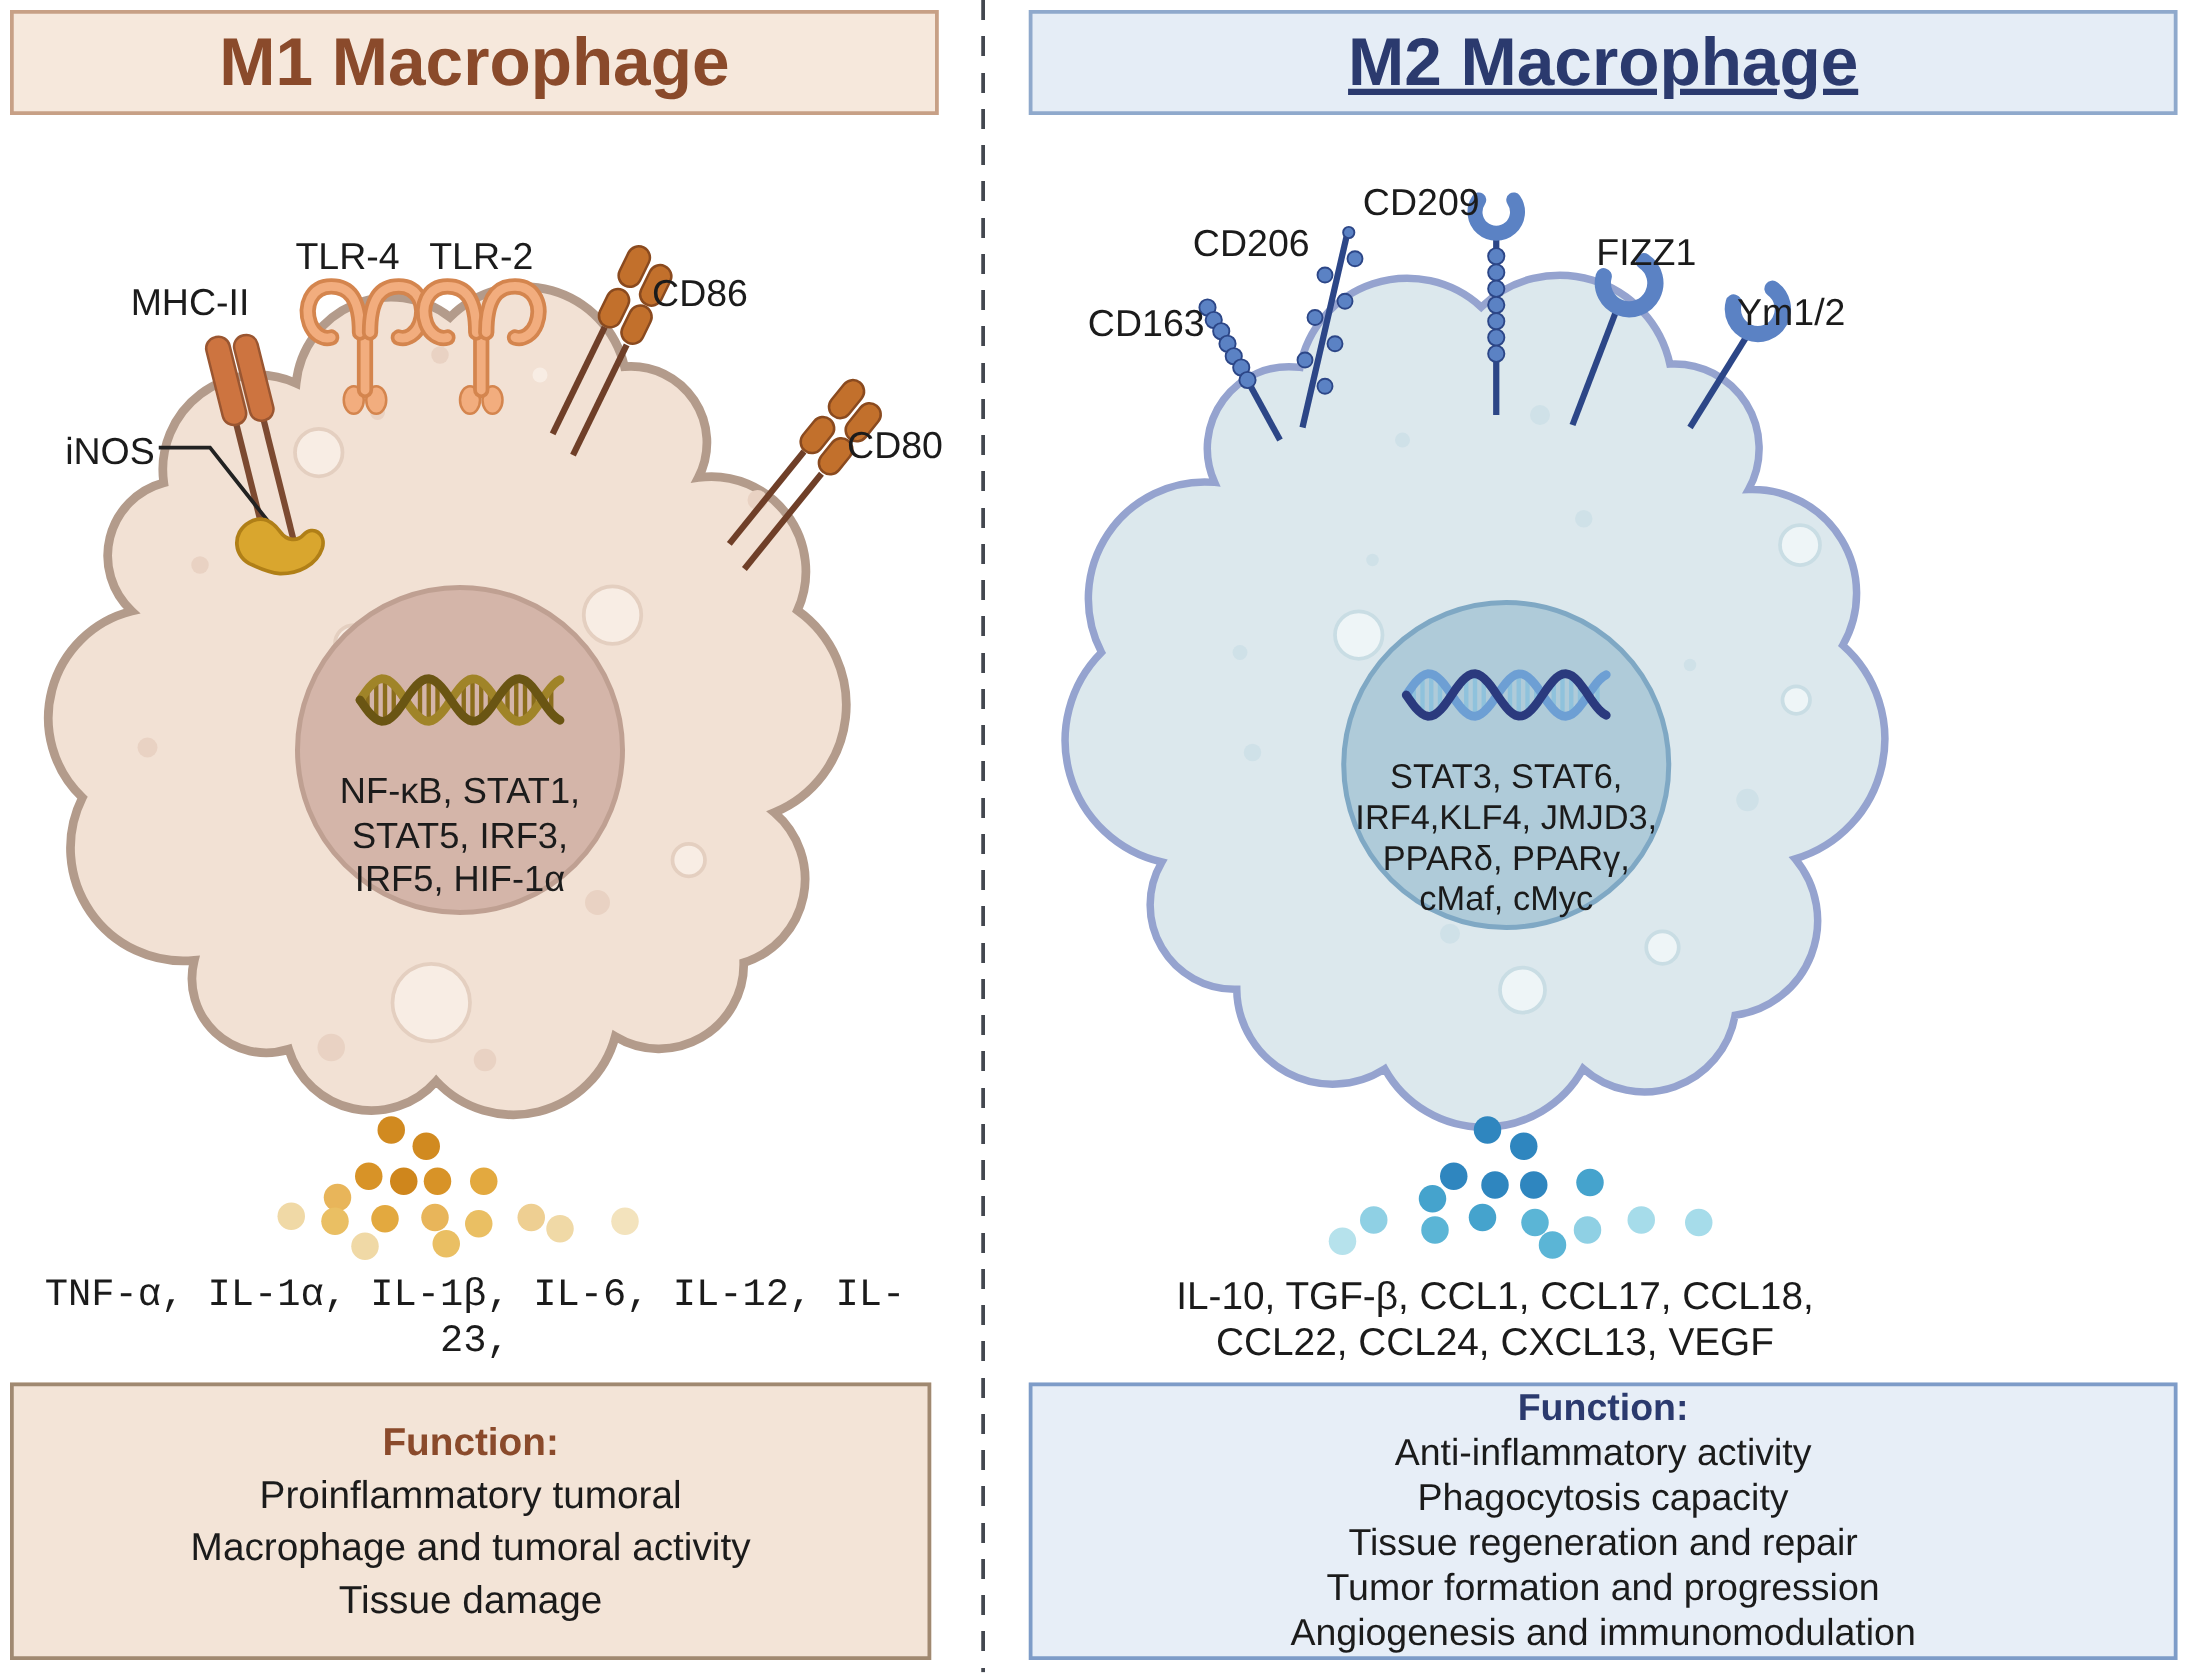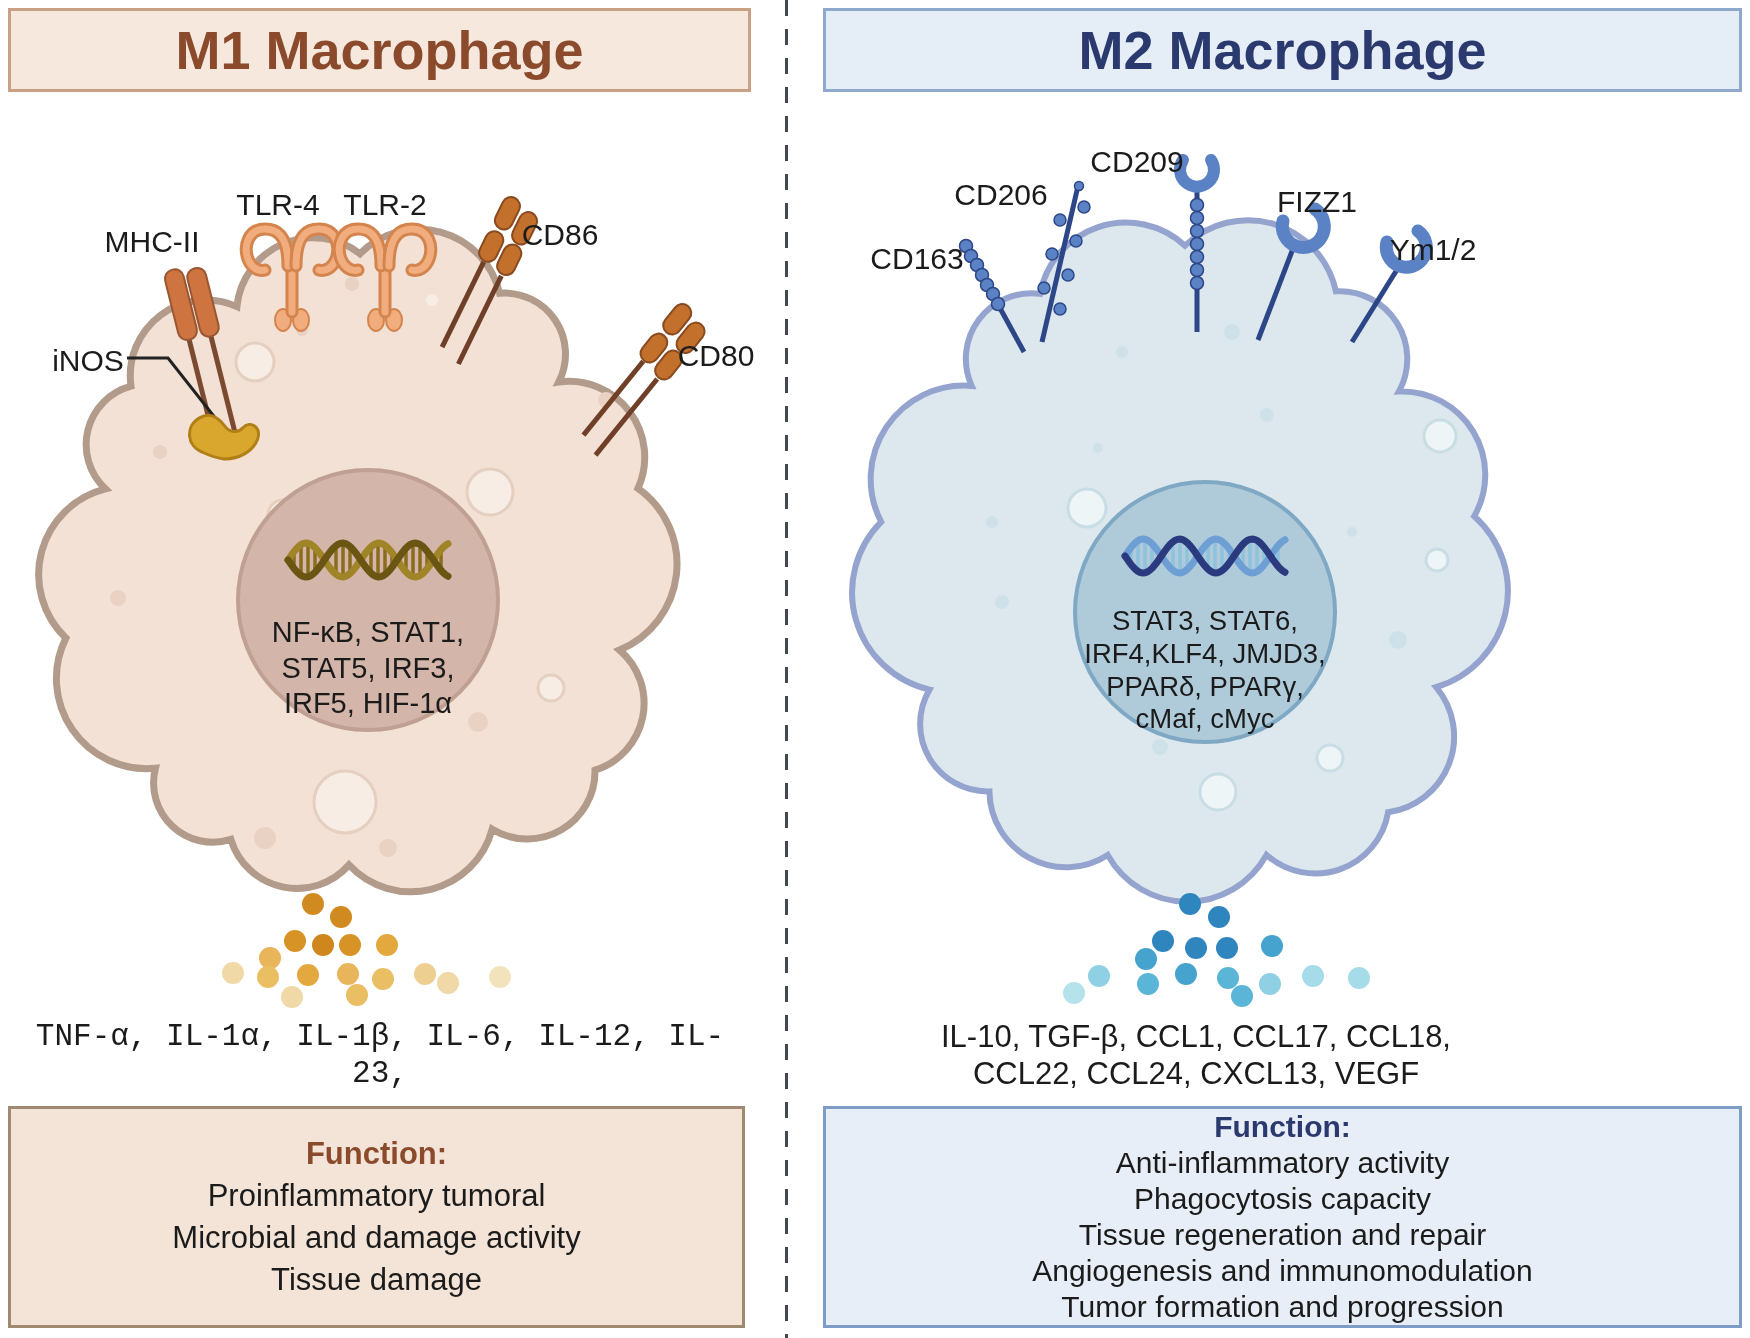--- a/index.html
+++ b/index.html
@@ -5,21 +5,21 @@
   html,body{margin:0;padding:0;background:#ffffff;}
   .canvas{position:relative;width:1750px;height:1338px;background:#fff;overflow:hidden;
           font-family:"Liberation Sans",sans-serif;color:var(--ink,#1b1b1b);}
   .divider{position:absolute;left:785px;top:0;width:3px;height:1338px;
            background:repeating-linear-gradient(180deg,#43474f 0 16px,transparent 16px 29px);}
   .panel-header{position:absolute;top:8px;height:78px;display:flex;align-items:center;justify-content:center;
                 font-weight:bold;font-size:54px;}
   .m1-header{left:8px;width:737px;background:var(--m1-panel-bg,#f6e8dc);
              border:3px solid var(--m1-panel-border,#c7a086);color:var(--m1-accent,#8a4a2b);text-align:right;}
   .m2-header{left:823px;width:913px;background:var(--m2-panel-bg,#e5edf6);
-             border:3px solid var(--m2-panel-border,#8fa9cc);color:var(--m2-accent,#2b3a6e);}
+             border:3px solid var(--m2-panel-border,#8fa9cc);color:var(--m2-accent,#2b3a6e);text-decoration:underline;}
   .figure-svg{position:absolute;left:0;top:0;}
   .cytokines{position:absolute;top:1018px;text-align:center;font-size:31px;line-height:37px;color:var(--ink,#1b1b1b);}
   .m1-cyt{left:15px;width:730px;font-family:Liberation Mono, monospace;}
   .m2-cyt{left:838px;width:716px;}
   .fnbox{position:absolute;top:1106px;display:flex;flex-direction:column;align-items:center;justify-content:center;
          text-align:center;color:var(--ink,#1b1b1b);}
   .m1-fn{left:8px;width:731px;height:216px;background:#f3e4d7;border:3px solid var(--m1-box-border,#a08971);
          font-size:31px;line-height:42px;}
   .m2-fn{left:823px;width:913px;height:216px;background:#e7eef7;border:3px solid var(--m2-box-border,#7e9cc8);
          font-size:30px;line-height:36px;}
@@ -295,25 +295,25 @@
     <div>TNF-α, IL-1α, IL-1β, IL-6, IL-12, IL-23,</div>
   </div>
   <div class="cytokines m2-cyt">
     <div>IL-10, TGF-β, CCL1, CCL17, CCL18,</div>
     <div>CCL22, CCL24, CXCL13, VEGF</div>
   </div>
 
   <div class="fnbox m1-fn">
     <div class="fn-title">Function:</div>
     <div>Proinflammatory tumoral</div>
-    <div>Microbial and damage activity</div>
+    <div>Macrophage and tumoral activity</div>
     <div>Tissue damage</div>
   </div>
   <div class="fnbox m2-fn">
     <div class="fn-title">Function:</div>
     <div>Anti-inflammatory activity</div>
     <div>Phagocytosis capacity</div>
     <div>Tissue regeneration and repair</div>
+    <div>Tumor formation and progression</div>
     <div>Angiogenesis and immunomodulation</div>
-    <div>Tumor formation and progression</div>
   </div>
 
 </div>
 
 </body></html>

